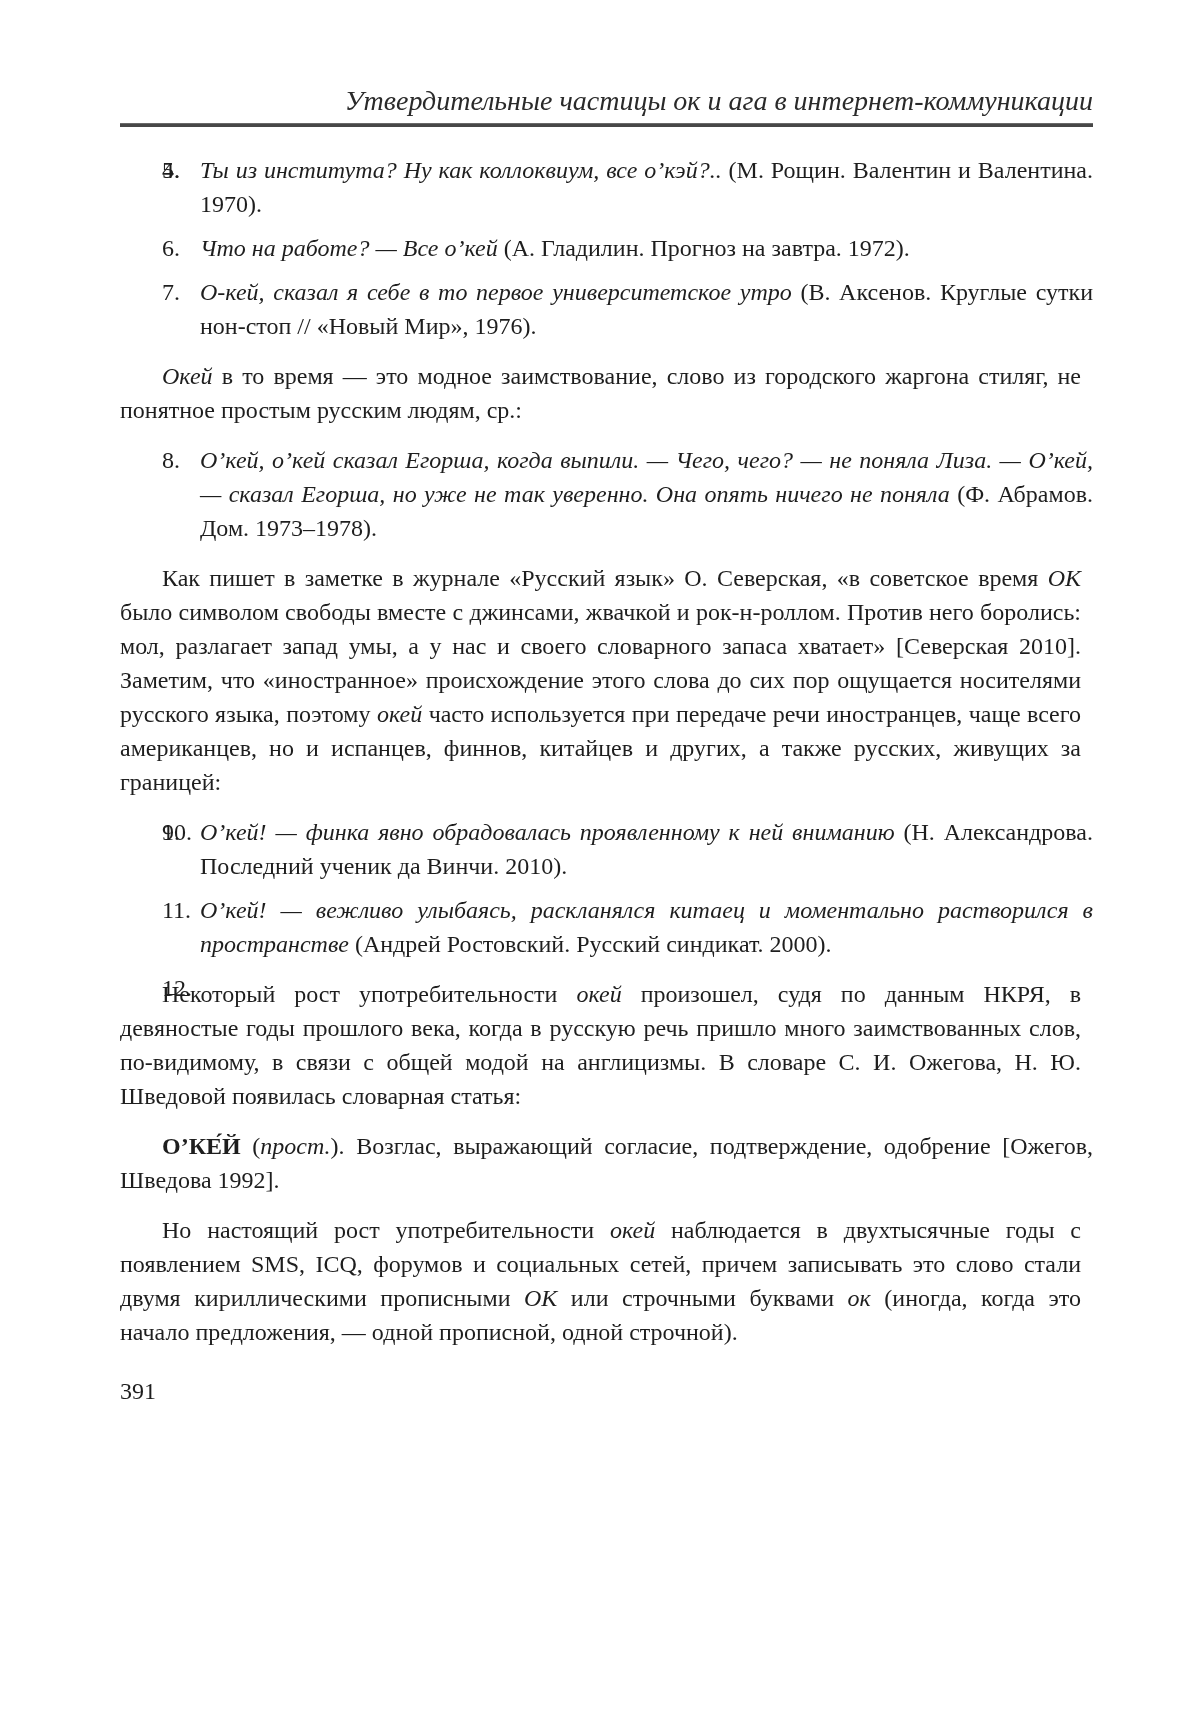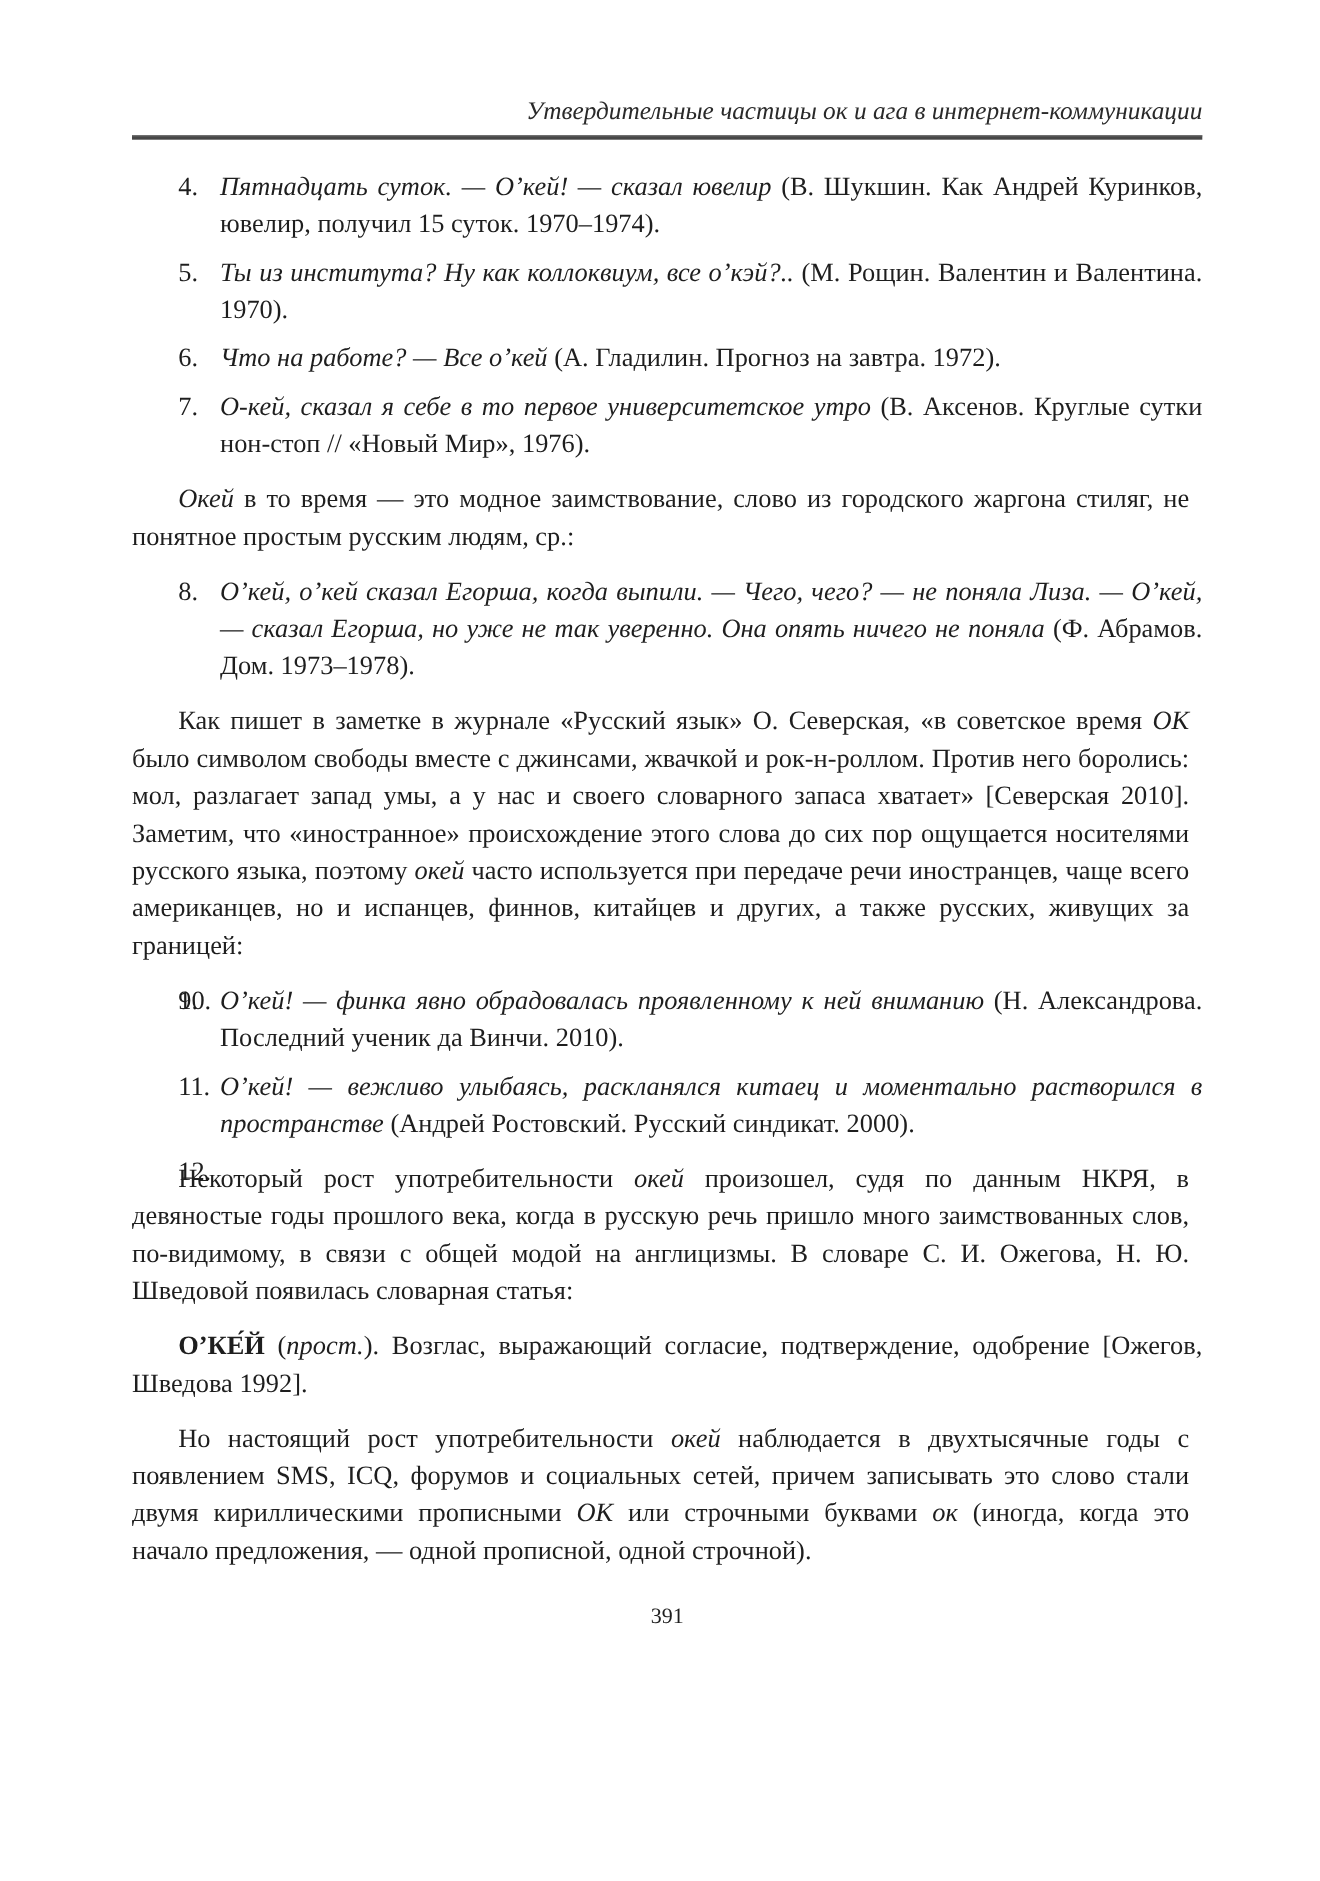--- a/index.html
+++ b/index.html
@@ -20,21 +20,21 @@
     padding-top: 88px;
     width: 1200px;
   }
   .textblock {
     width: 973px;
     margin-left: 120px;
   }
   .running-header {
     text-align: right;
     font-style: italic;
-    font-size: 23px;
+    font-size: 28px;
     line-height: 26px;
     color: #2a2a2a;
     margin: 0 0 9px 0;
   }
   .header-rule {
     height: 3px;
     background: #474747;
     border-top: 1px solid #6a6a6a;
     margin: 0 0 26px 0;
   }
@@ -67,39 +67,38 @@
     font-size: 24px;
     line-height: 34px;
     text-align: justify;
     text-indent: 42px;
     margin: 16px 0 0 0;
   }
   .run-r { font-style: normal; font-weight: normal; }
   .run-i { font-style: italic; font-weight: normal; }
   .run-b { font-style: normal; font-weight: bold; }
   .folio {
-    text-align: center;
-    font-size: 20px;
+    text-align: left;
+    font-size: 24px;
     line-height: 32px;
     margin: 26px 0 0 0;
   }
 </style>
 </head>
 <body>
 
 <div class="page">
   <div class="textblock">
 
     <div class="running-header">Утвердительные частицы ок и ага в интернет-коммуникации</div>
     <div class="header-rule"></div>
 
     <div class="examples">
       <div class="example">
         <span class="example-num">4.</span>
-        <span class="example-text"><span class="run-i">Пятнадцать суток. — О’кей! — сказал ювелир</span><span class="run-r"> (В. Шукшин. Как Андрей Куринков, ювелир, получил 15 суток. 1970–1974).</span></span>
       </div>
       <div class="example">
         <span class="example-num">5.</span>
         <span class="example-text"><span class="run-i">Ты из института? Ну как коллоквиум, все о’кэй?..</span><span class="run-r"> (М. Рощин. Валентин и Валентина. 1970).</span></span>
       </div>
       <div class="example">
         <span class="example-num">6.</span>
         <span class="example-text"><span class="run-i">Что на работе? — Все о’кей</span><span class="run-r"> (А. Гладилин. Прогноз на завтра. 1972).</span></span>
       </div>
       <div class="example">

